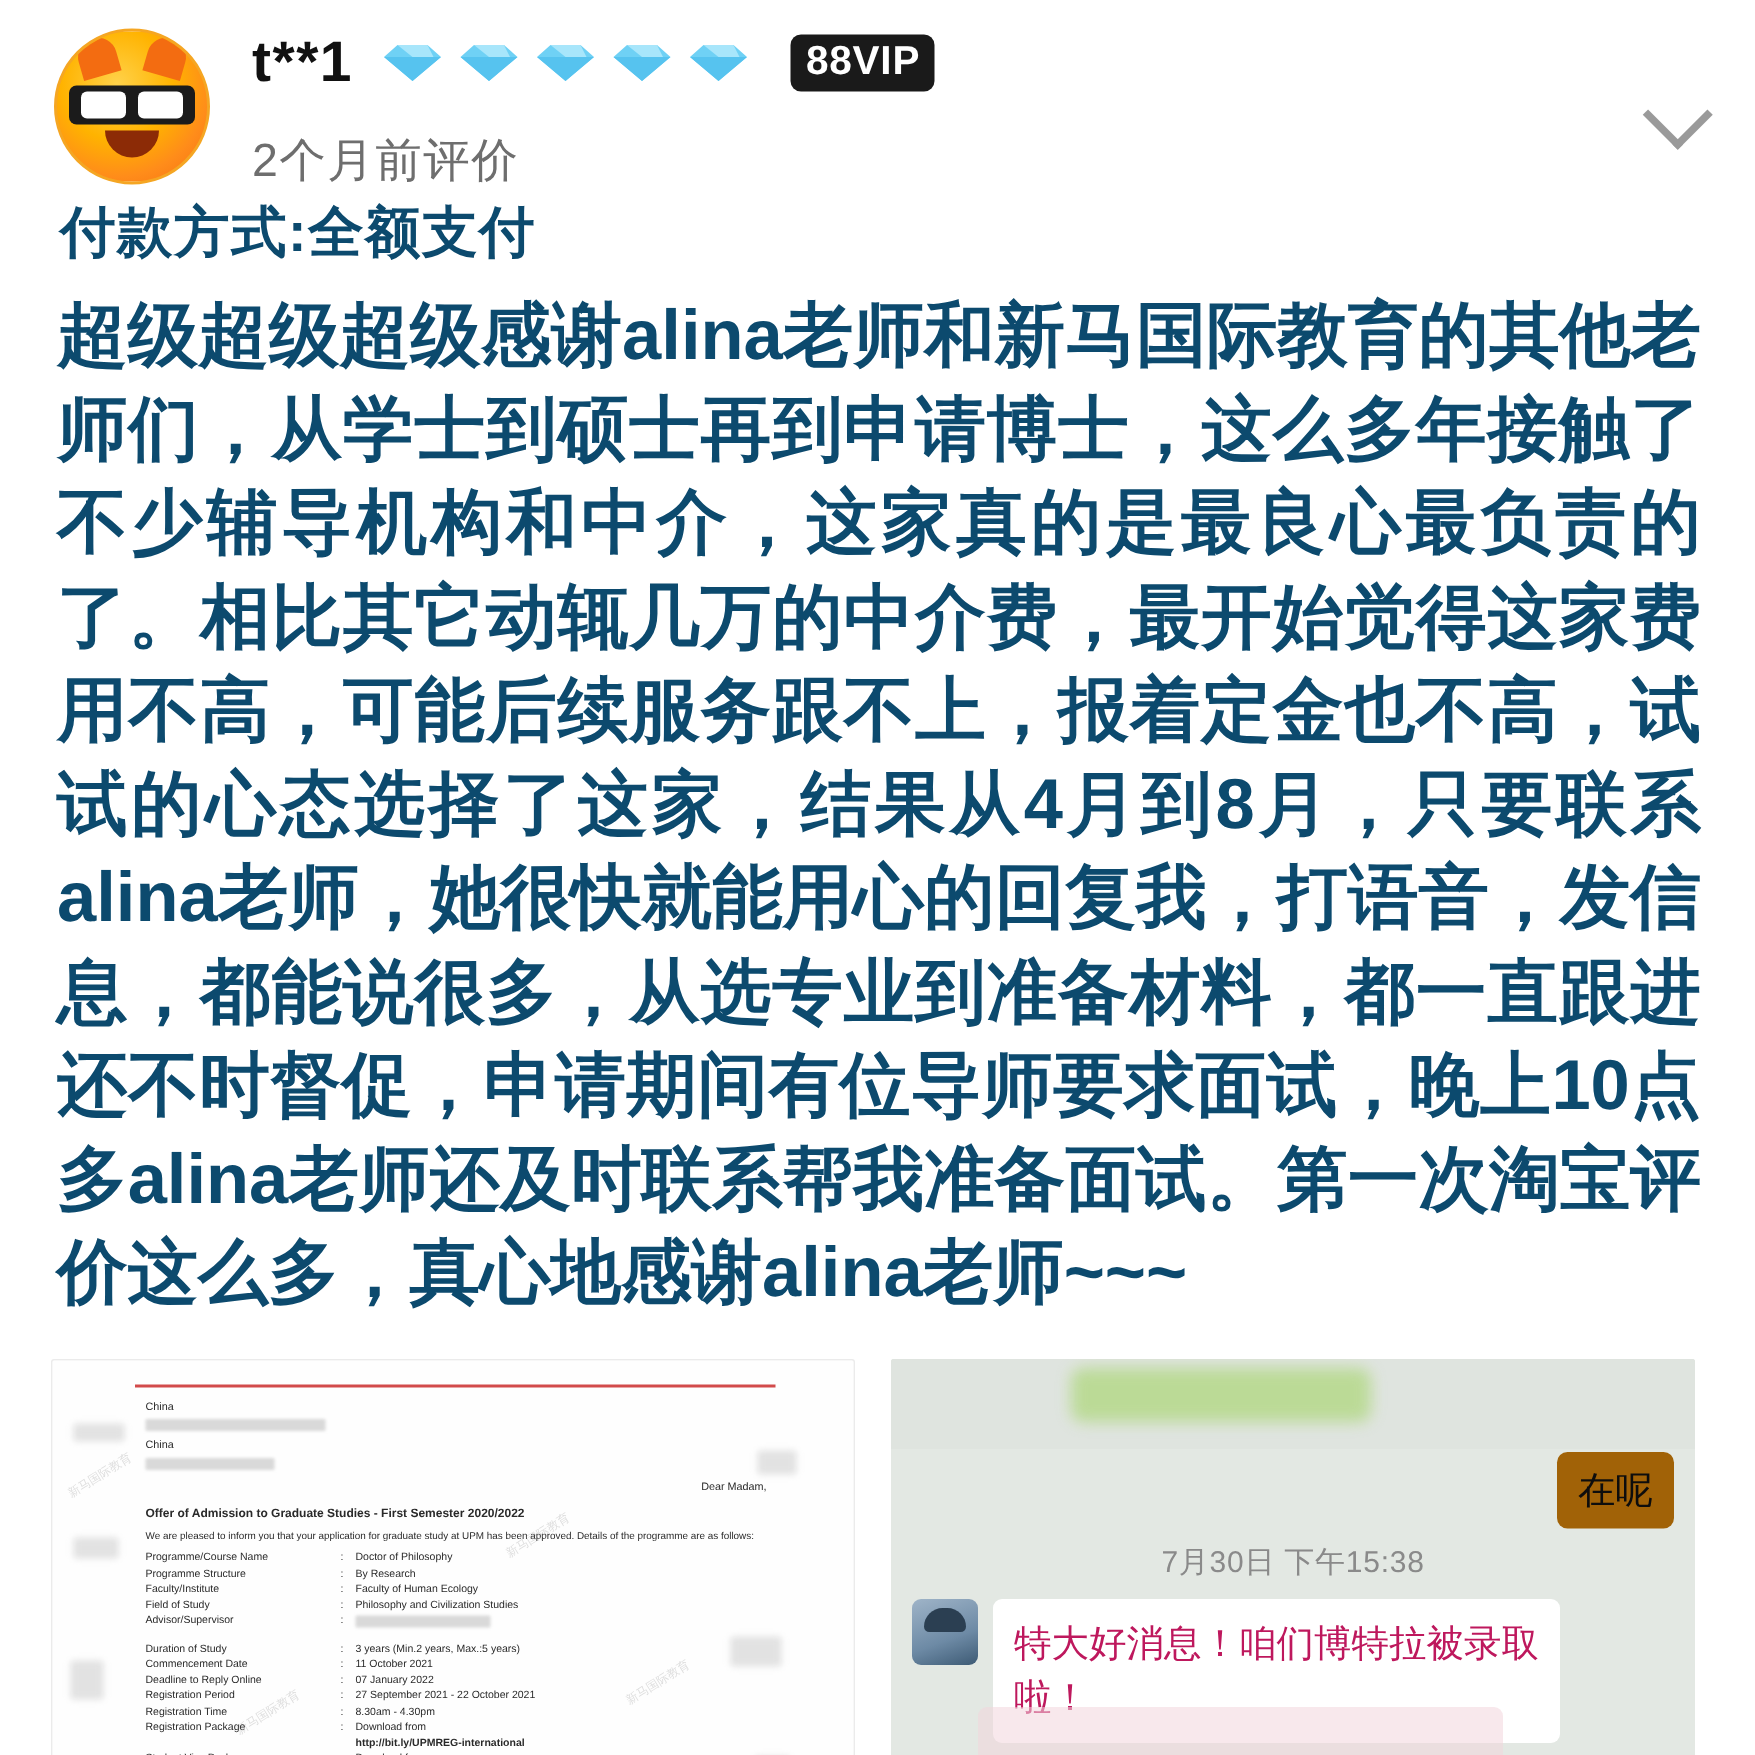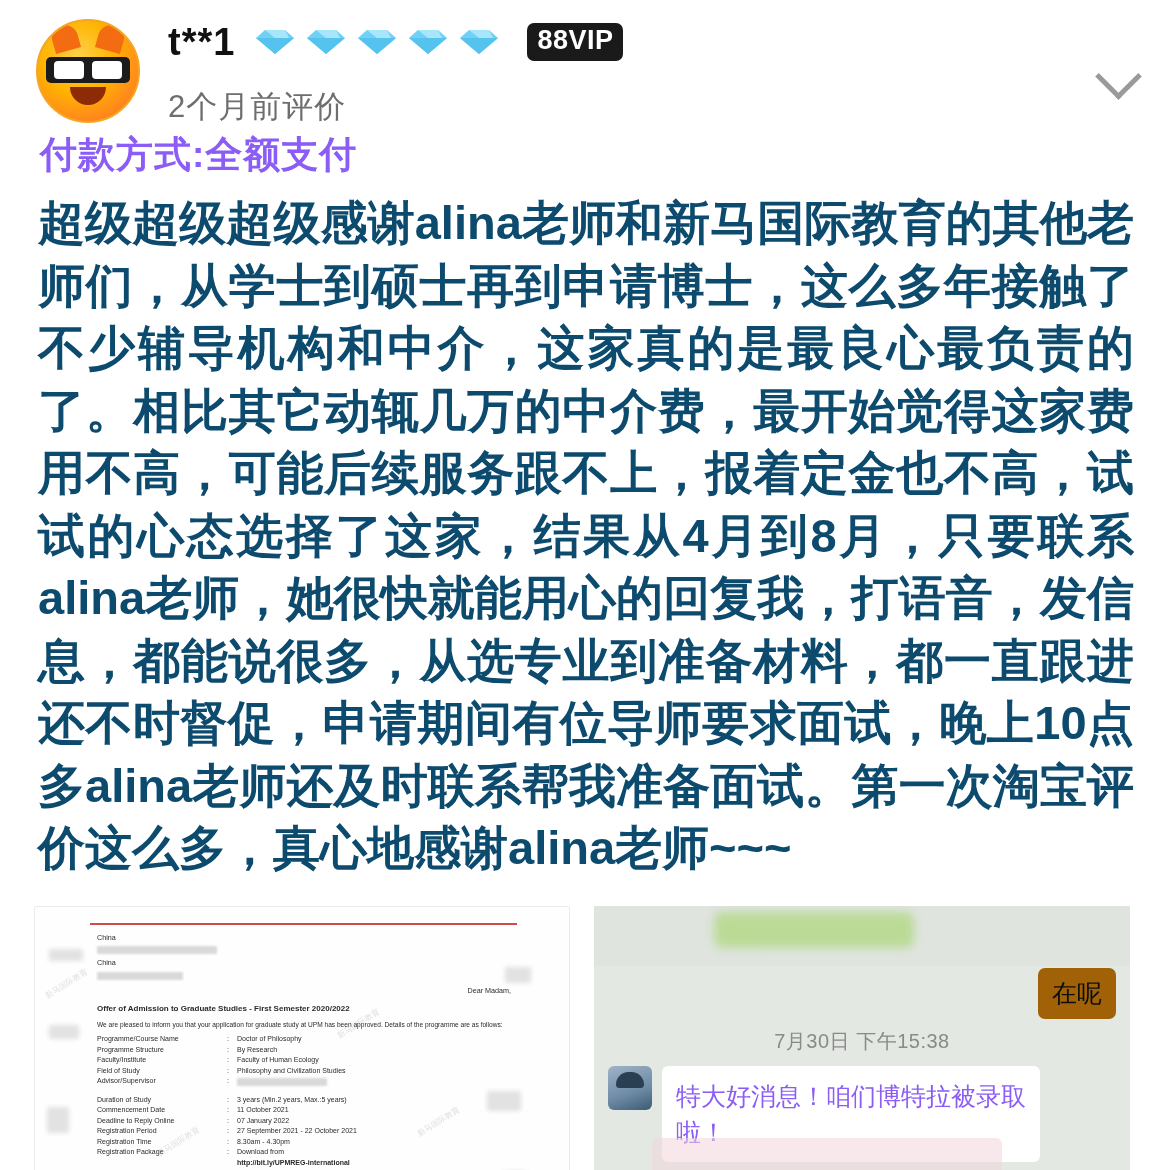--- a/index.html
+++ b/index.html
@@ -148,21 +148,21 @@
     border-right: 5px solid #9a9a9a;
     border-bottom: 5px solid #9a9a9a;
     transform: rotate(45deg);
   }
 
   
   .pay-line {
     padding: 10px 24px 0 40px;
     font-size: 37px;
     font-weight: bold;
-    color: #8b5cf6;
+    color: #0c4a6e;
     letter-spacing: 1px;
   }
 
   
   .review-body {
     padding: 12px 36px 0 38px;
     font-size: 47px;
     line-height: 1.33;
     font-weight: bold;
     color: #0c4a6e;
@@ -326,21 +326,21 @@
     width: 28px; height: 16px;
     background: #2b3f52;
     border-radius: 14px 14px 4px 4px;
   }
   .bubble-white {
     background: #ffffff;
     border-radius: 6px;
     padding: 12px 14px;
     font-size: 25px;
     line-height: 1.45;
-    color: #8b5cf6;
+    color: #be185d;
     max-width: 350px;
   }
   .bubble-file {
     background: #ffffff;
     border-radius: 6px;
     padding: 12px 14px 8px 14px;
     width: 348px;
     box-sizing: border-box;
     position: relative;
   }

